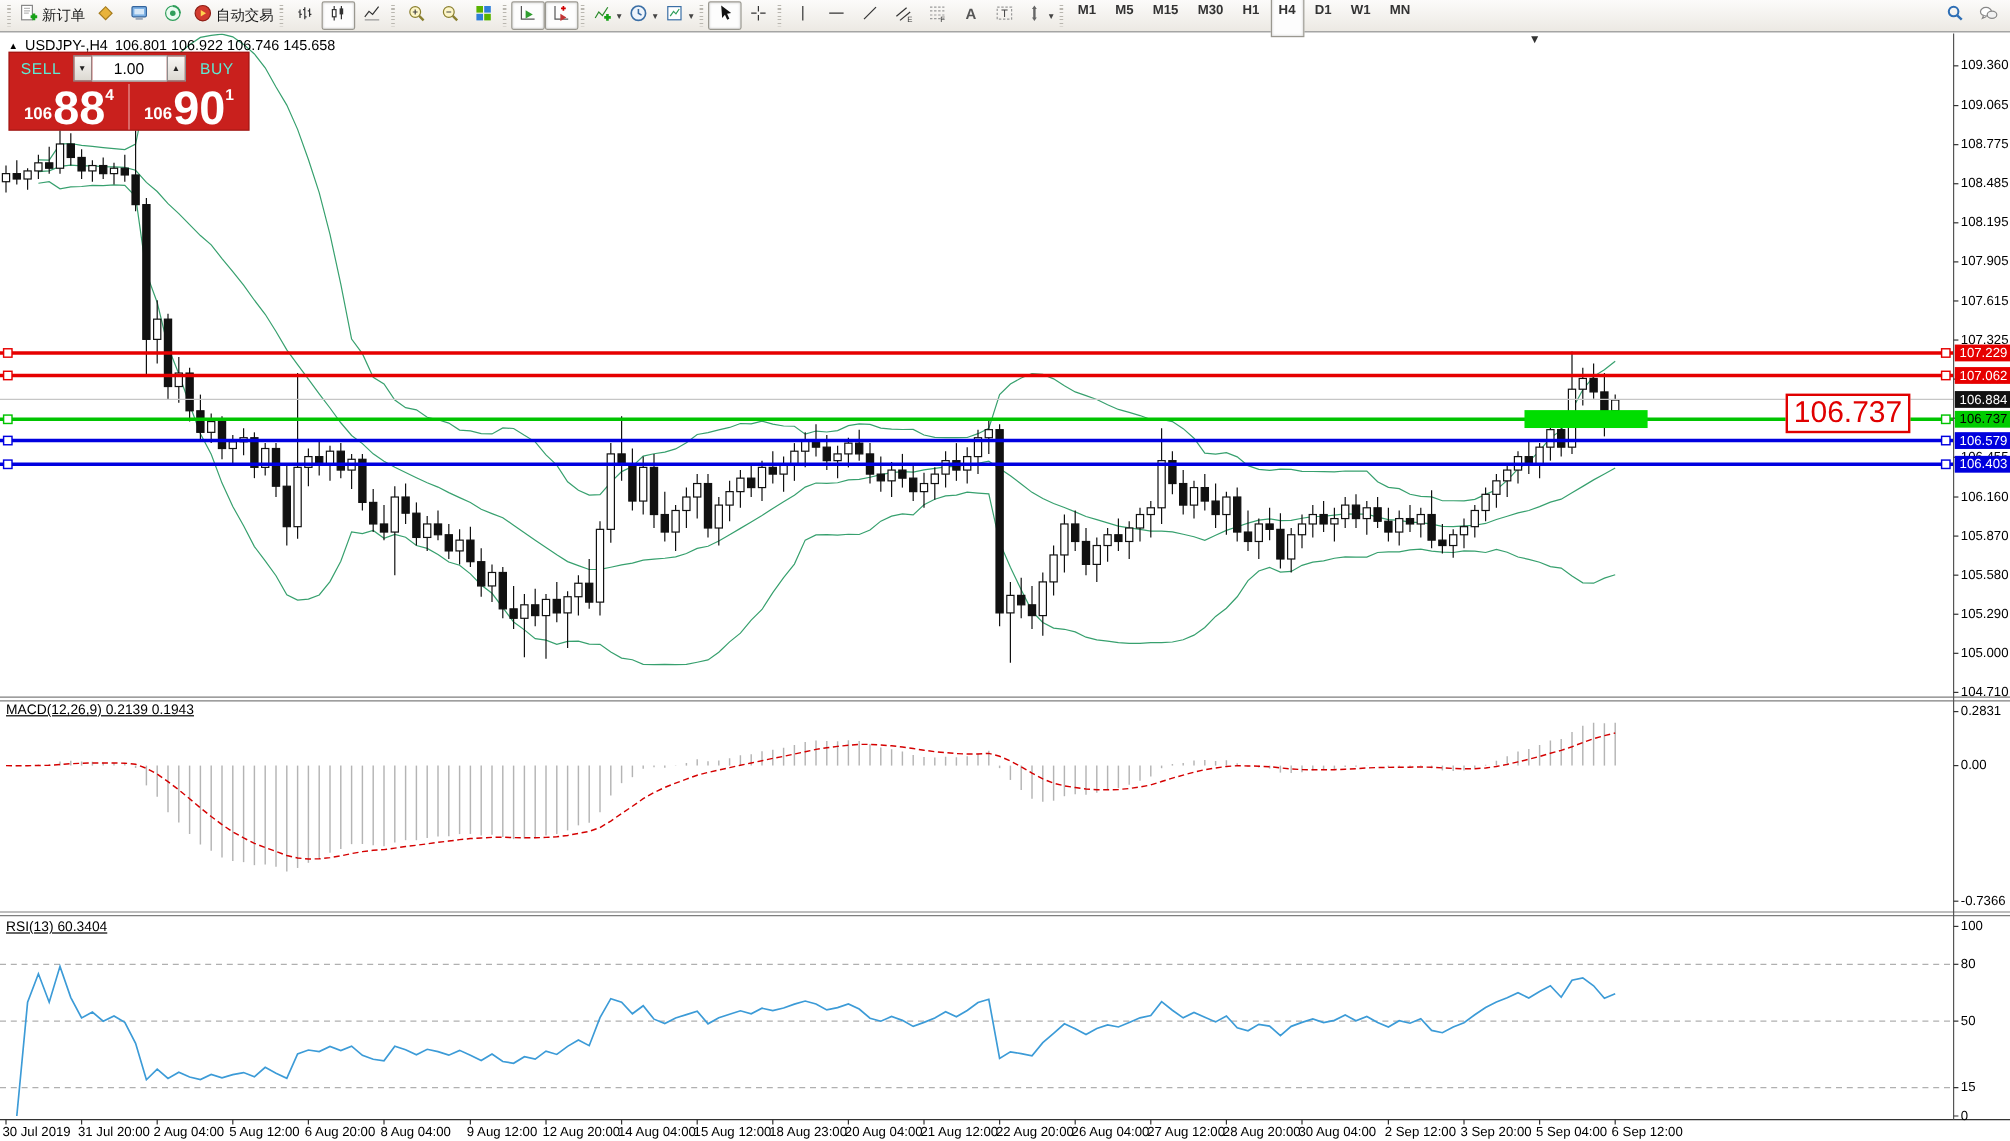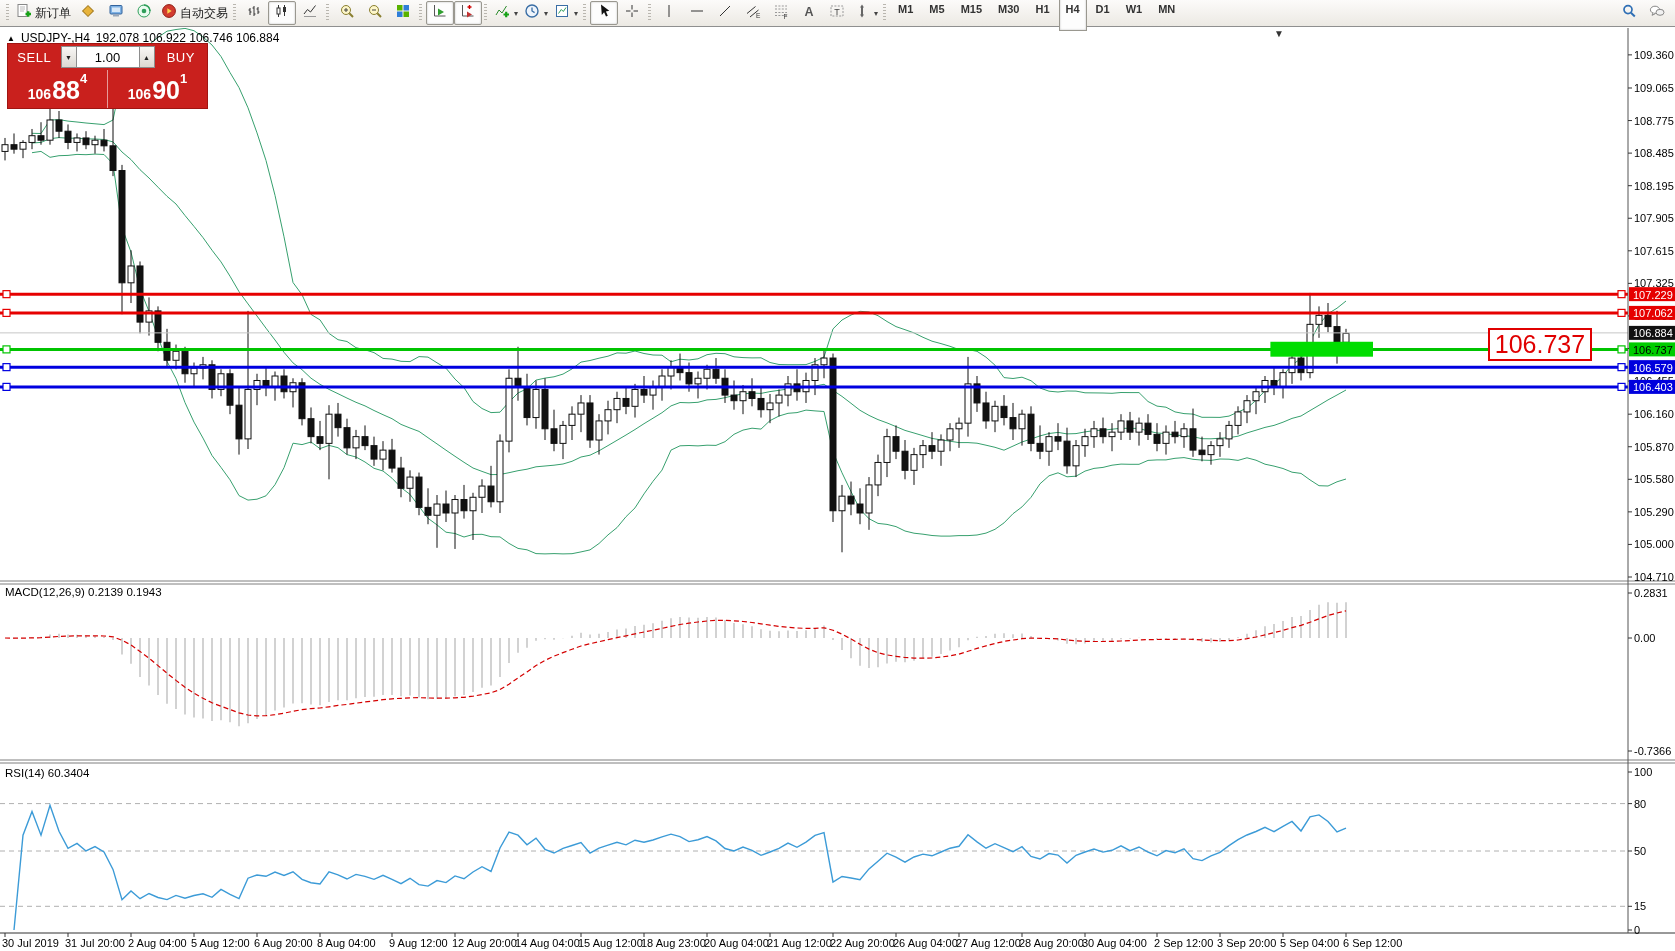--- a/index.html
+++ b/index.html
@@ -18,33 +18,33 @@
   .tb-btn .dd{font-size:8px;color:#444;margin-left:1px;}
   .tf-btn{height:20px;padding:7px 6px;font-size:11px;color:#333;border:1px solid transparent;margin:0 1px;font-weight:bold;}
   .tf-btn.active{background:#fdfdfd;border:1px solid #9a9890;box-shadow:inset 0 0 2px #bbb;}
   .tb-spacer{flex:1;}
   
   .chart-title{position:absolute;left:7px;top:31px;font-size:12px;color:#000;display:flex;gap:6px;align-items:center;}
   .chart-title .tri{font-size:8px;}
   .trade-panel{position:absolute;left:8px;top:44px;width:199px;background:#c9201d;
     box-shadow:0 0 0 1px #a01512;}
   .tp-row1{display:flex;height:26px;align-items:center;}
-  .tp-side{flex:1;color:#ffffff;font-size:13px;text-align:center;letter-spacing:.5px;}
+  .tp-side{flex:1;color:#5eead4;font-size:13px;text-align:center;letter-spacing:.5px;}
   .tp-spin{display:flex;align-items:center;height:22px;}
   .tp-arrow{width:16px;height:22px;box-sizing:border-box;background:linear-gradient(#f8f7f5,#dcd9d2);
     border:1px solid #8d8d8d;font-size:7px;color:#222;display:flex;align-items:center;justify-content:center;}
   .tp-input{width:62px;height:22px;box-sizing:border-box;border:1px solid #8d8d8d;border-left:none;border-right:none;
     text-align:center;font-size:13px;font-family:"Liberation Sans",sans-serif;padding:0 4px;}
   .tp-prices{display:flex;height:38px;}
   .tp-price{flex:1;display:flex;align-items:flex-end;justify-content:center;color:#fff;padding-bottom:3px;}
   .tp-price .sm{font-size:14px;font-weight:bold;margin:0 1px 3px 0;}
-  .tp-price .big{font-size:25px;font-weight:bold;line-height:29px;}
+  .tp-price .big{font-size:39px;font-weight:bold;line-height:29px;}
   .tp-price .sup{font-size:13px;font-weight:bold;align-self:flex-start;margin-top:1px;}
   .tp-div{width:1px;background:rgba(255,255,255,.55);}
-  .panel-label{position:absolute;left:5px;font-size:11.5px;color:#000;}
+  .panel-label{position:absolute;left:5px;font-size:11.5px;color:#000;text-decoration:underline;}
   .price-box{position:absolute;left:1488px;top:328px;width:100px;height:29px;background:#fff;
     border:2px solid #e00000;color:#e00000;font-size:25px;display:flex;align-items:center;justify-content:center;}
   .annotation{position:absolute;left:1404px;top:404px;font-size:30px;font-weight:bold;letter-spacing:7px;
     color:#00df3a;text-shadow:2.5px 2.5px 0 #2b2bd0;white-space:nowrap;}
   .shift-marker{position:absolute;left:1274px;top:28px;font-size:10px;color:#333;}
   svg text{font-family:"Liberation Sans",sans-serif;}
 </style>
 </head>
 <body>
 
@@ -855,21 +855,21 @@
       <text x="1634" y="851" font-size="11" fill="#000" dominant-baseline="central">50</text>
       <line x1="1628" y1="906.3" x2="1632" y2="906.3" stroke="#333"></line>
       <text x="1634" y="906.3" font-size="11" fill="#000" dominant-baseline="central">15</text>
       <line x1="1628" y1="930" x2="1632" y2="930" stroke="#333"></line>
       <text x="1634" y="930" font-size="11" fill="#000" dominant-baseline="central">0</text>
     </svg>
 
   <div class="chart-title">
     <span class="tri">▲</span>
     <span>USDJPY-,H4</span>
-    <span>192.078 106.922 106.746 106.884</span>
+    <span>106.801 106.922 106.746 145.658</span>
   </div>
 
   <div class="trade-panel">
     <div class="tp-row1">
       <div class="tp-side">SELL</div>
       <div class="tp-spin">
         <div class="tp-arrow">▼</div>
         <input class="tp-input" value="1.00" style="">
         <div class="tp-arrow">▲</div>
       </div>
@@ -884,16 +884,16 @@
       <div class="tp-div"></div>
       <div class="tp-price">
         <span class="sm">106</span>
         <span class="big">90</span>
         <span class="sup">1</span>
       </div>
     </div>
   </div>
 
   <div class="panel-label" style="top:586px">MACD(12,26,9) 0.2139 0.1943</div>
-  <div class="panel-label" style="top:767px">RSI(14) 60.3404</div>
+  <div class="panel-label" style="top:767px">RSI(13) 60.3404</div>
   <div class="price-box">106.737</div>
   <div class="shift-marker">▼</div>
 </div>
 
 </body></html>

